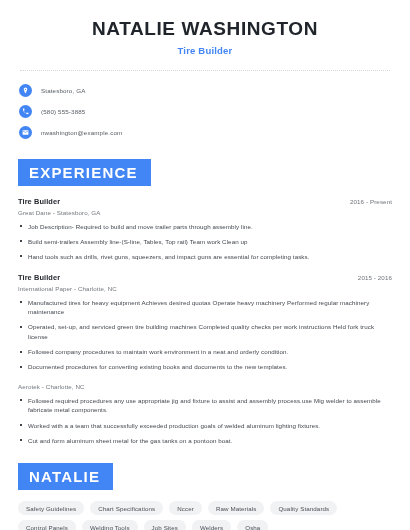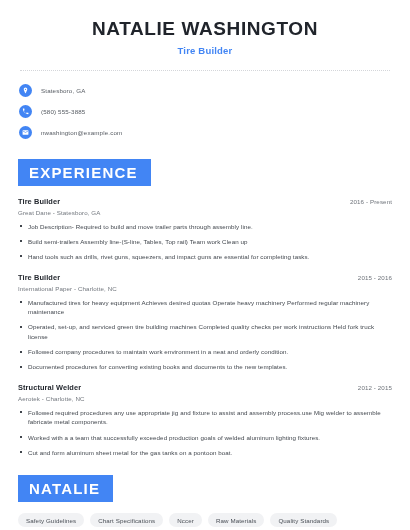--- a/index.html
+++ b/index.html
@@ -238,24 +238,20 @@
         <div class="job-company">International Paper  -  Charlotte, NC</div>
         <ul class="bullets">
           <li>Manufactured tires for heavy equipment Achieves desired quotas Operate heavy machinery Performed regular machinery maintenance</li>
           <li>Operated, set-up, and serviced green tire building machines Completed quality checks per work instructions Held fork truck license</li>
           <li>Followed company procedures to maintain work environment in a neat and orderly condition.</li>
           <li>Documented procedures for converting existing books and documents to the new templates.</li>
         </ul>
       </div>
 
       <div class="job">
-        <div class="job-head">
-          <span class="job-role">Structural Welder</span>
-          <span class="job-dates">2012 - 2015</span>
-        </div>
         <div class="job-company">Aerotek  -  Charlotte, NC</div>
         <ul class="bullets">
           <li>Followed required procedures any use appropriate jig and fixture to assist and assembly process.use Mig welder to assemble fabricate metal components.</li>
           <li>Worked with a a team that successfully exceeded production goals of welded aluminum lighting fixtures.</li>
           <li>Cut and form aluminum sheet metal for the gas tanks on a pontoon boat.</li>
         </ul>
       </div>
 
     </div>
   </div>

